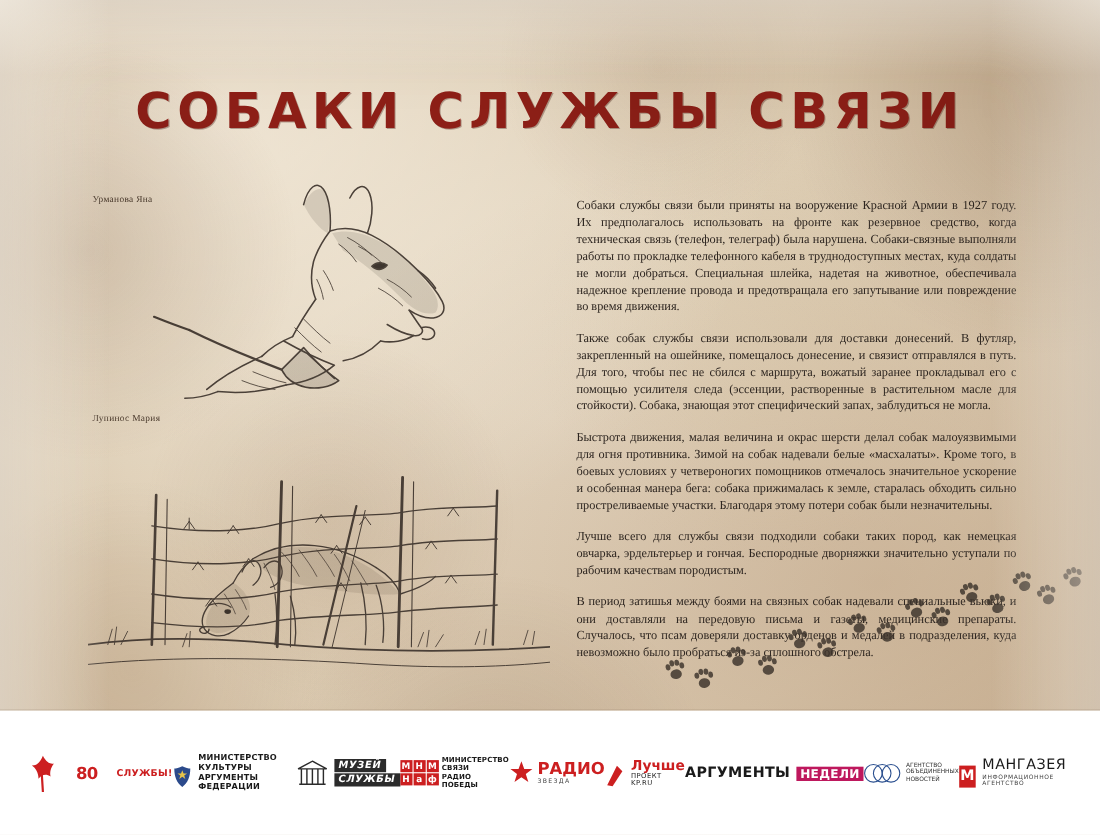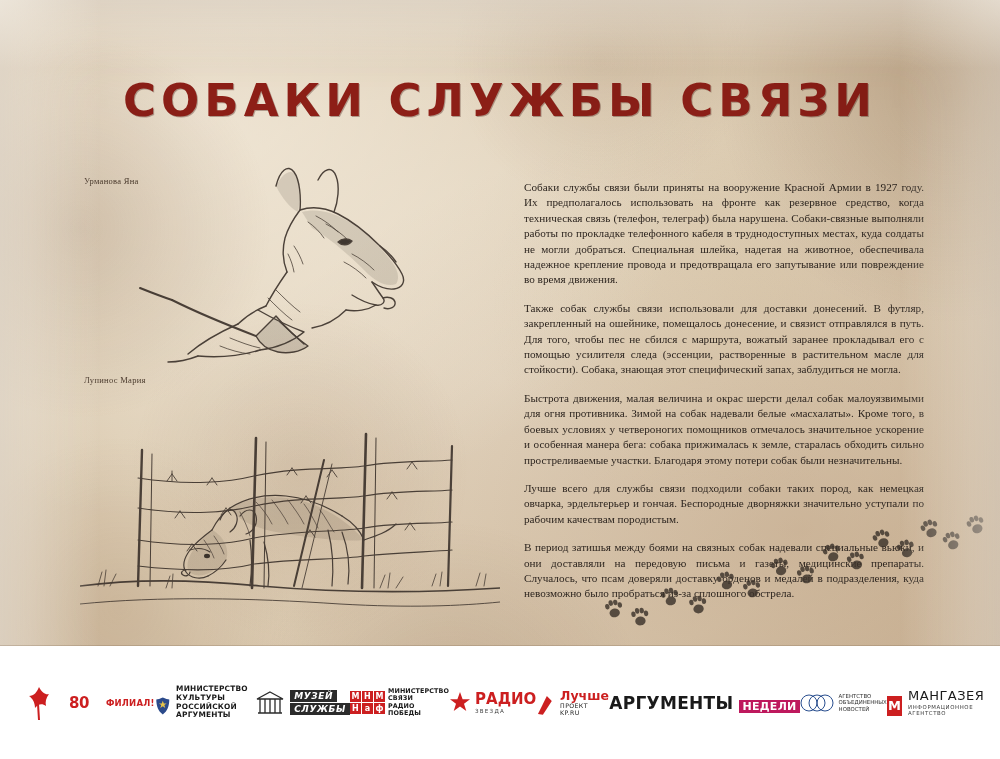--- a/index.html
+++ b/index.html
@@ -198,21 +198,21 @@
   }
 
   .afisha .a-big {
     font-family: "DejaVu Sans", sans-serif; font-weight: bold; font-size: 12.5px; color: #cc1f20;
   }
   .afisha .a-small {
     font-family: "DejaVu Sans", sans-serif; font-size: 6.2px; color: #222; letter-spacing: 0.4px;
   }
 
   .argumenty .ar1 {
-    font-family: "DejaVu Sans", sans-serif; font-weight: bold; font-size: 17px; color: #1a1a1a; letter-spacing: 0.3px;
+    font-family: "DejaVu Sans", sans-serif; font-weight: bold; font-size: 13px; color: #1a1a1a; letter-spacing: 0.3px;
   }
   .argumenty .ar2 {
     font-family: "DejaVu Sans", sans-serif; font-weight: bold; font-size: 11px; color: #fff;
     background: #be185d; padding: 0 3px; letter-spacing: 0.3px;
   }
 
   .aon {
     display: flex; align-items: center; gap: 5px;
   }
   .aon-txt { font-size: 5.4px; color: #333; line-height: 1.15; font-family: "DejaVu Sans", sans-serif; }
@@ -428,31 +428,31 @@
     <div class="logos">
 
       <div class="logo pobeda80">
         <svg width="26" height="34" viewBox="0 0 26 34">
           <path d="M13 1 C16 7 20 9 23 8 C20 12 19 16 20 20 C16 17 12 18 9 22 C9 16 6 12 3 10 C8 10 11 6 13 1Z" fill="#cc1f20"></path>
           <path d="M12 18 L13 34" stroke="#cc1f20" stroke-width="2"></path>
         </svg>
         <div class="num">
             <span>80</span>
           </div>
-        <div class="word">ФИЛИАЛ!</div>
+        <div class="word">СЛУЖБЫ!</div>
       </div>
 
       <div class="logo">
         <svg width="24" height="28" viewBox="0 0 24 28">
           <path d="M12 1 C16 3 20 4 22 4 C22 14 19 22 12 27 C5 22 2 14 2 4 C4 4 8 3 12 1Z" fill="#2b4a8b"></path>
           <path d="M12 6 L13.6 10 L18 10 L14.4 12.6 L15.8 17 L12 14.3 L8.2 17 L9.6 12.6 L6 10 L10.4 10Z" fill="#e6c34a"></path>
         </svg>
         <div class="logo-txt mincult-txt">
           <div class="mc1">МИНИСТЕРСТВО КУЛЬТУРЫ</div>
-          <div class="mc2">РОССИЙСКОЙ АРГУМЕНТЫ</div>
+          <div class="mc2">АРГУМЕНТЫ ФЕДЕРАЦИИ</div>
         </div>
       </div>
 
       <div class="logo">
         <svg width="28" height="24" viewBox="0 0 28 24">
           <path d="M2 22 L26 22 M4 22 L4 8 M9 22 L9 8 M14 22 L14 8 M19 22 L19 8 M24 22 L24 8 M1 8 L27 8 M14 1 L27 8 L1 8Z" stroke="#2b2b2b" stroke-width="1.3" fill="none"></path>
         </svg>
         <div class="muzey-pobedy logo-txt">
           <div class="mp-line1">МУЗЕЙ</div>
           <div class="mp-line2">СЛУЖБЫ</div>

